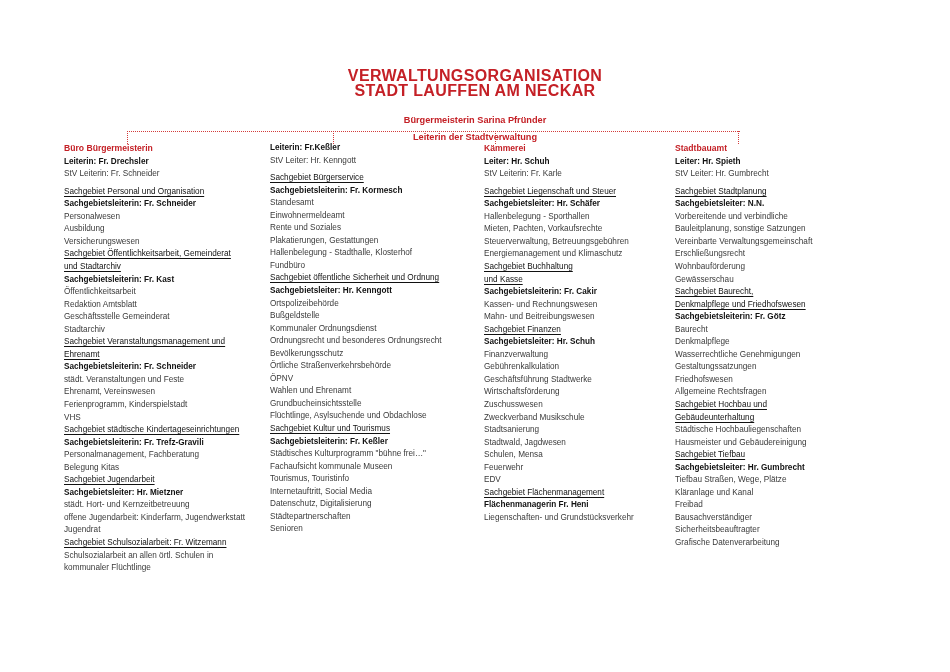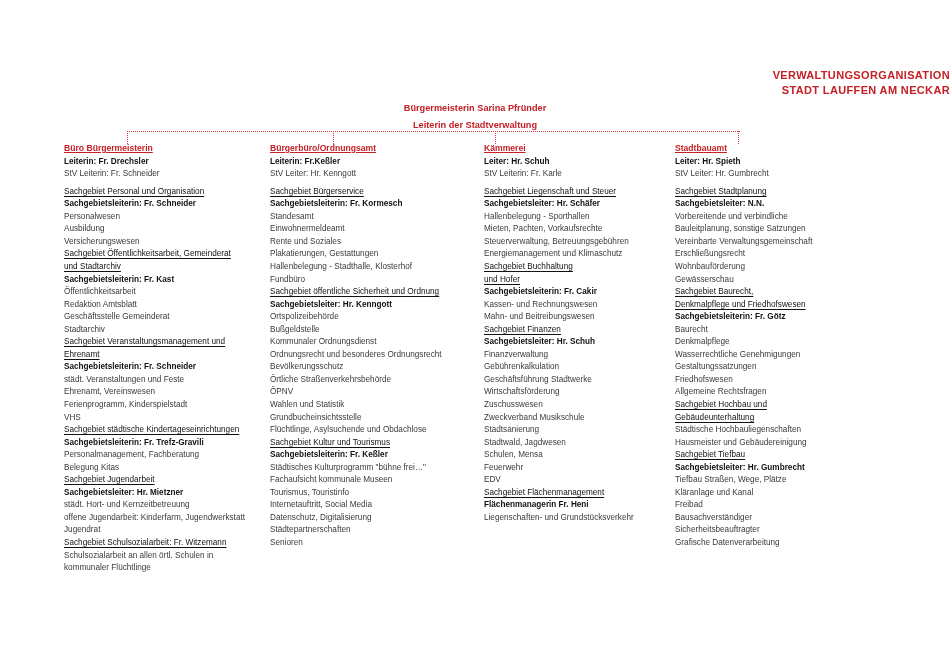--- a/index.html
+++ b/index.html
@@ -21,32 +21,31 @@
   #title-block {
     position: absolute;
     left: 0;
     top: 68px;
     width: 950px;
     text-align: center;
   }
   #title-block .org-title-line {
     color: #C42026;
     font-weight: bold;
-    font-size: 11px;
+    font-size: 16px;
     letter-spacing: 0.35px;
     line-height: 15px;
     white-space: nowrap;
-    text-align: right;
   }
   #title-block .org-sub-line {
     color: #C42026;
     font-weight: bold;
     font-size: 9.2px;
     line-height: 13px;
-    margin-top: 4px;
+    margin-top: 16px;
   }
   #title-block .org-sub-line.second {
     margin-top: 4px;
   }
 
   
   #connector {
     position: absolute;
     left: 127px;
     top: 131px;
@@ -85,21 +84,20 @@
   .col-2 { left: 270px; width: 205px; }
   .col-3 { left: 484px; width: 195px; }
   .col-4 { left: 675px; width: 210px; }
 
   .dept-title {
     color: #C42026;
     font-weight: bold;
     font-size: 8.6px;
     line-height: 12.6px;
     margin-bottom: 1px;
-    text-decoration: underline;
   }
   .line {
     font-size: 8.2px;
     line-height: 12.55px;
     color: #2b2b2b;
     white-space: nowrap;
   }
   .line.bold {
     font-weight: bold;
     color: #111111;
@@ -169,42 +167,41 @@
       <div class="line heading">Sachgebiet Jugendarbeit</div>
       <div class="line bold">Sachgebietsleiter: Hr. Mietzner</div>
       <div class="line plain">städt. Hort- und Kernzeitbetreuung</div>
       <div class="line plain">offene Jugendarbeit: Kinderfarm, Jugendwerkstatt</div>
       <div class="line plain">Jugendrat</div>
       <div class="line heading">Sachgebiet Schulsozialarbeit: Fr. Witzemann</div>
       <div class="line plain">Schulsozialarbeit an allen örtl. Schulen in</div>
       <div class="line plain">kommunaler Flüchtlinge</div>
     </div>
     <div class="col col-2">
-      <div class="dept-title">Bürgerbüro/Ordnungsamt</div>
       <div class="line bold">Leiterin: Fr.Keßler</div>
       <div class="line plain">StV Leiter: Hr. Kenngott</div>
       <div class="line gap"></div>
       <div class="line heading">Sachgebiet Bürgerservice</div>
       <div class="line bold">Sachgebietsleiterin: Fr. Kormesch</div>
       <div class="line plain">Standesamt</div>
       <div class="line plain">Einwohnermeldeamt</div>
       <div class="line plain">Rente und Soziales</div>
       <div class="line plain">Plakatierungen, Gestattungen</div>
       <div class="line plain">Hallenbelegung - Stadthalle, Klosterhof</div>
       <div class="line plain">Fundbüro</div>
       <div class="line heading">Sachgebiet öffentliche Sicherheit und Ordnung</div>
       <div class="line bold">Sachgebietsleiter: Hr. Kenngott</div>
       <div class="line plain">Ortspolizeibehörde</div>
       <div class="line plain">Bußgeldstelle</div>
       <div class="line plain">Kommunaler Ordnungsdienst</div>
       <div class="line plain">Ordnungsrecht und besonderes Ordnungsrecht</div>
       <div class="line plain">Bevölkerungsschutz</div>
       <div class="line plain">Örtliche Straßenverkehrsbehörde</div>
       <div class="line plain">ÖPNV</div>
-      <div class="line plain">Wahlen und Statistik</div>
+      <div class="line plain">Wahlen und Ehrenamt</div>
       <div class="line plain">Grundbucheinsichtsstelle</div>
       <div class="line plain">Flüchtlinge, Asylsuchende und Obdachlose</div>
       <div class="line heading">Sachgebiet Kultur und Tourismus</div>
       <div class="line bold">Sachgebietsleiterin: Fr. Keßler</div>
       <div class="line plain">Städtisches Kulturprogramm "bühne frei…"</div>
       <div class="line plain">Fachaufsicht kommunale Museen</div>
       <div class="line plain">Tourismus, Touristinfo</div>
       <div class="line plain">Internetauftritt, Social Media</div>
       <div class="line plain">Datenschutz, Digitalisierung</div>
       <div class="line plain">Städtepartnerschaften</div>
@@ -215,21 +212,21 @@
       <div class="line bold">Leiter: Hr. Schuh</div>
       <div class="line plain">StV Leiterin: Fr. Karle</div>
       <div class="line gap"></div>
       <div class="line heading">Sachgebiet Liegenschaft und Steuer</div>
       <div class="line bold">Sachgebietsleiter: Hr. Schäfer</div>
       <div class="line plain">Hallenbelegung - Sporthallen</div>
       <div class="line plain">Mieten, Pachten, Vorkaufsrechte</div>
       <div class="line plain">Steuerverwaltung, Betreuungsgebühren</div>
       <div class="line plain">Energiemanagement und Klimaschutz</div>
       <div class="line heading">Sachgebiet Buchhaltung</div>
-      <div class="line heading">und Hofer</div>
+      <div class="line heading">und Kasse</div>
       <div class="line bold">Sachgebietsleiterin: Fr. Cakir</div>
       <div class="line plain">Kassen- und Rechnungswesen</div>
       <div class="line plain">Mahn- und Beitreibungswesen</div>
       <div class="line heading">Sachgebiet Finanzen</div>
       <div class="line bold">Sachgebietsleiter: Hr. Schuh</div>
       <div class="line plain">Finanzverwaltung</div>
       <div class="line plain">Gebührenkalkulation</div>
       <div class="line plain">Geschäftsführung Stadtwerke</div>
       <div class="line plain">Wirtschaftsförderung</div>
       <div class="line plain">Zuschusswesen</div>

